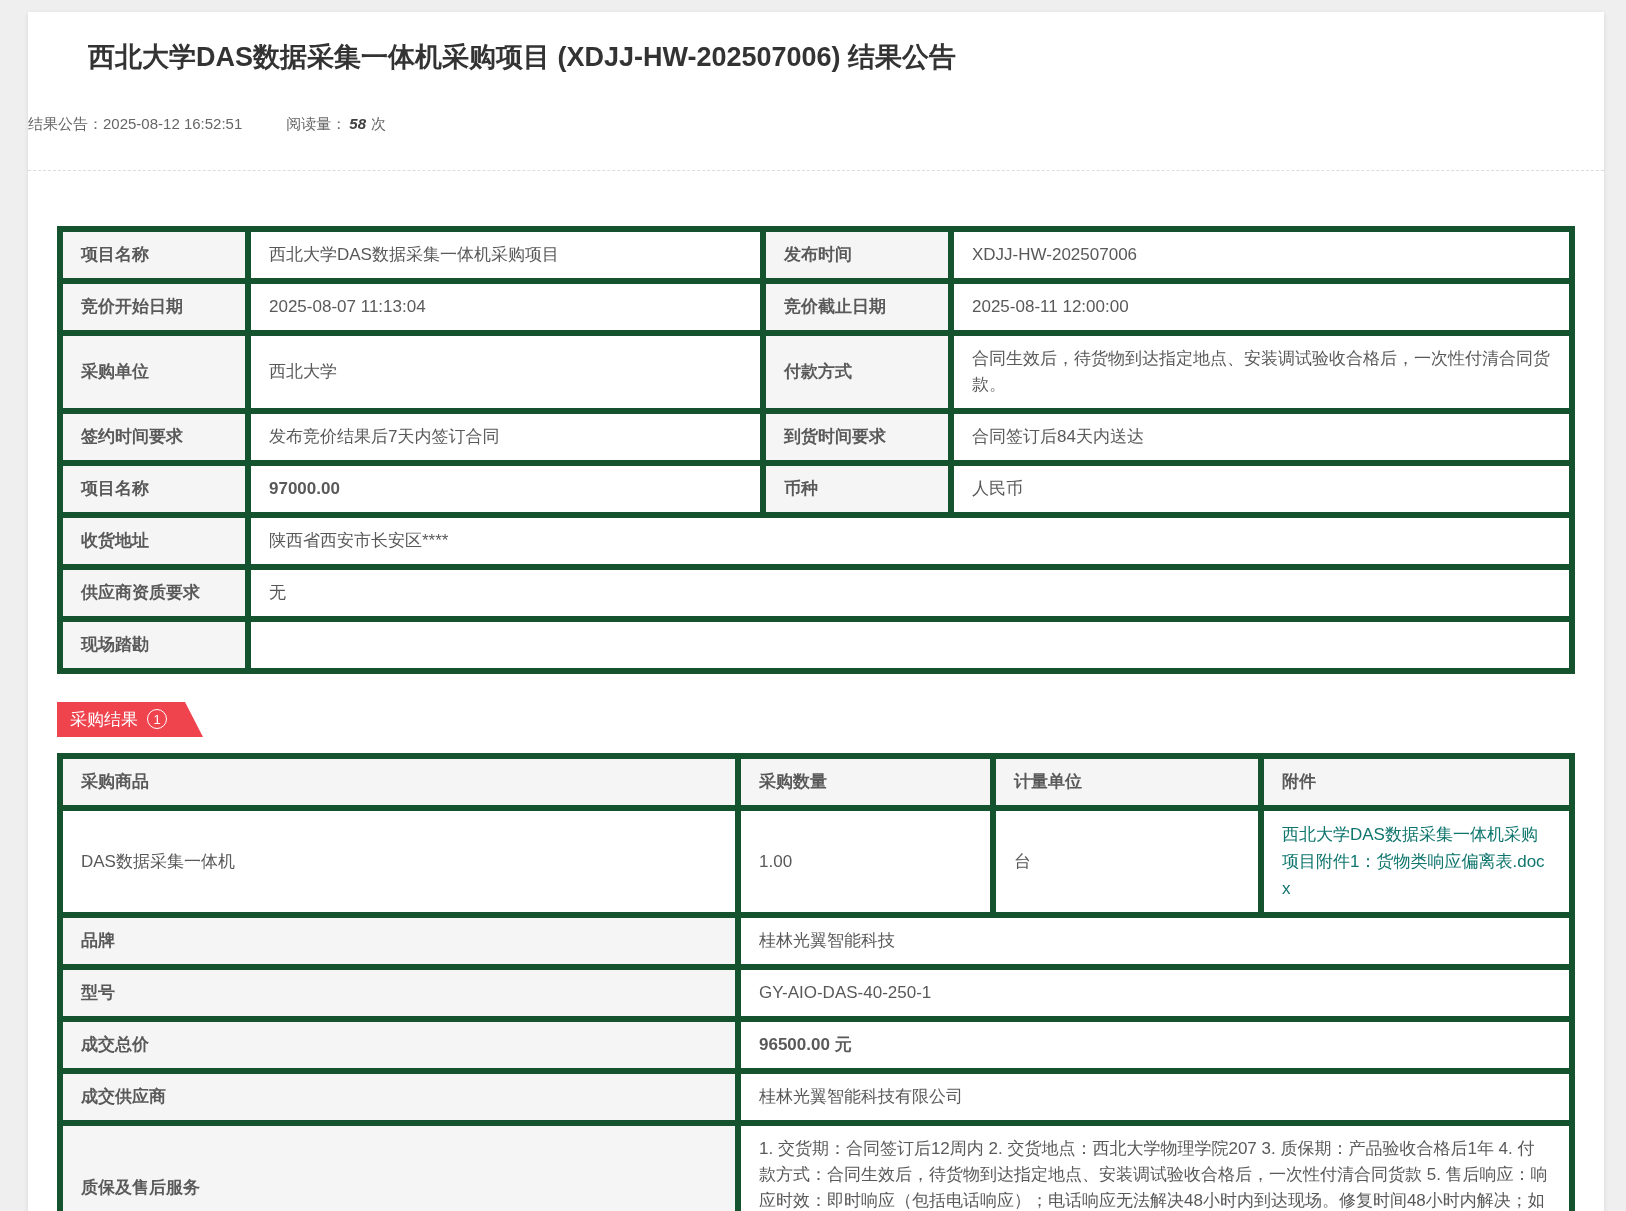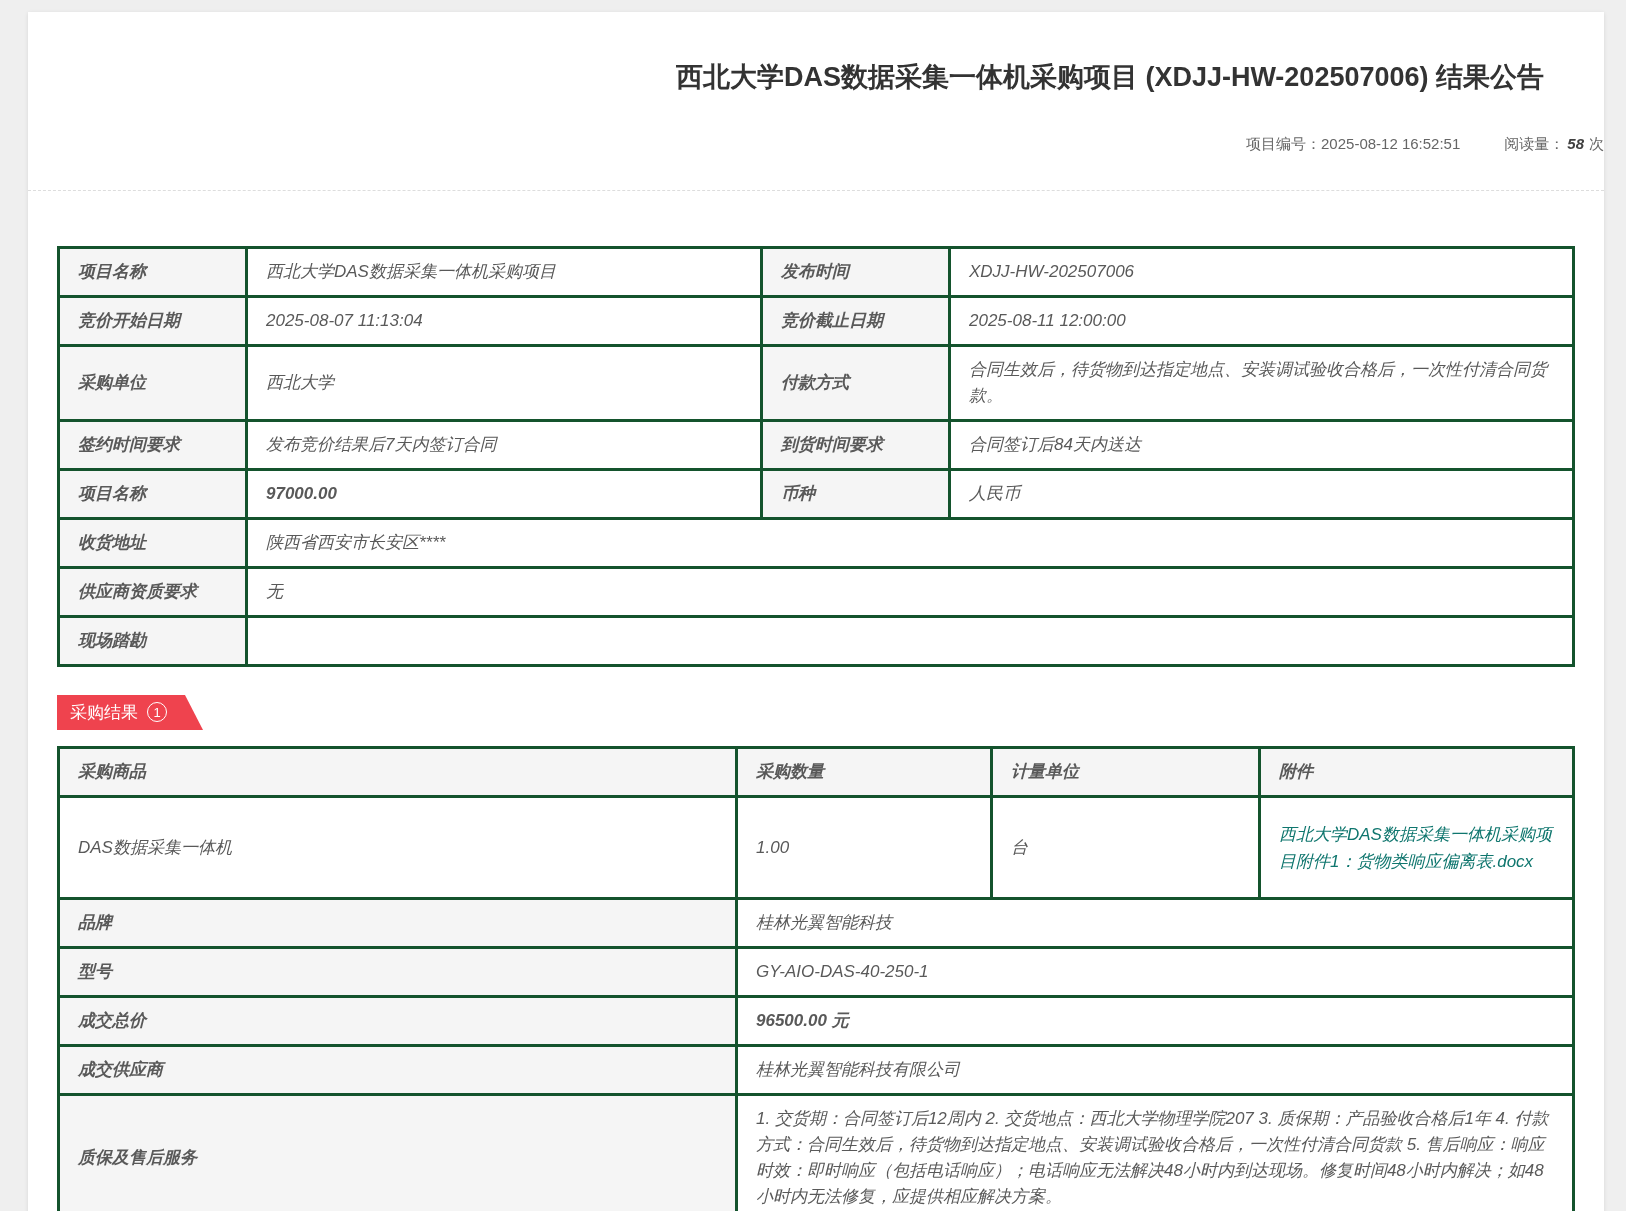--- a/index.html
+++ b/index.html
@@ -11,21 +11,21 @@
     height: 1211px;
     overflow: hidden;
   }
   .card {
     background: #ffffff;
     margin: 12px 22px 0 28px;
     min-height: 1199px;
     box-shadow: 0 1px 4px rgba(0,0,0,0.10);
   }
   
-  .doc-header { text-align: right; padding-top: 48px; }
+  .doc-header { text-align: left; padding-top: 28px; }
   .doc-title {
     font-size: 27px;
     font-weight: bold;
     color: #333333;
     margin: 0 60px 40px 60px;
     line-height: 1.3;
   }
   .doc-meta {
     font-size: 15px;
     color: #666666;
@@ -46,28 +46,27 @@
   }
   
   .content { padding: 55px 29px 60px 29px; }
   table.grid {
     width: 100%;
     border-collapse: collapse;
     table-layout: fixed;
     font-size: 17px;
   }
   table.grid td, table.grid th {
-    border: 3px solid #14532d;
+    border: 6px solid #14532d;
     padding: 10px 18px;
     line-height: 26px;
     color: #595959;
     text-align: left;
     vertical-align: middle;
     word-break: break-all;
-    font-style: italic;
   }
   td.cell-label, th.cell-head {
     background: #f5f5f5;
     font-weight: bold;
     color: #333333;
     padding-left: 14px;
   }
   .col-label { width: 188px; }
   .col-val1  { width: 515px; }
   .col-label2{ width: 188px; }
@@ -113,21 +112,21 @@
   .product-row td { height: 102px; }
 </style>
 </head>
 <body>
 
 <div class="card">
 
   <div class="doc-header">
     <h1 class="doc-title">西北大学DAS数据采集一体机采购项目 (XDJJ-HW-202507006) 结果公告</h1>
     <div class="doc-meta">
-      <span class="meta-item"><span>项目编号：</span><span>2025-08-12 16:52:51</span></span><span class="meta-item"><span>阅读量：</span><span class="views-count">58</span><span>次</span></span>
+      <span class="meta-item"><span>结果公告：</span><span>2025-08-12 16:52:51</span></span><span class="meta-item"><span>阅读量：</span><span class="views-count">58</span><span>次</span></span>
     </div>
   </div>
   <hr class="header-divider">
 
   <div class="content">
 
     <table class="grid info-table">
       <colgroup>
         <col class="col-label">
           <col class="col-val1">

